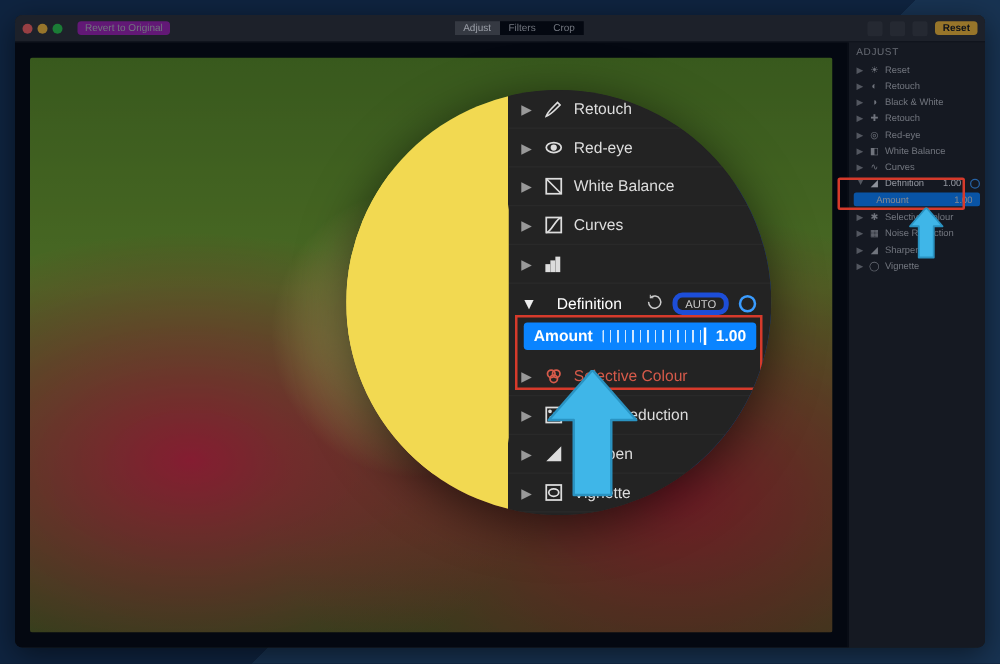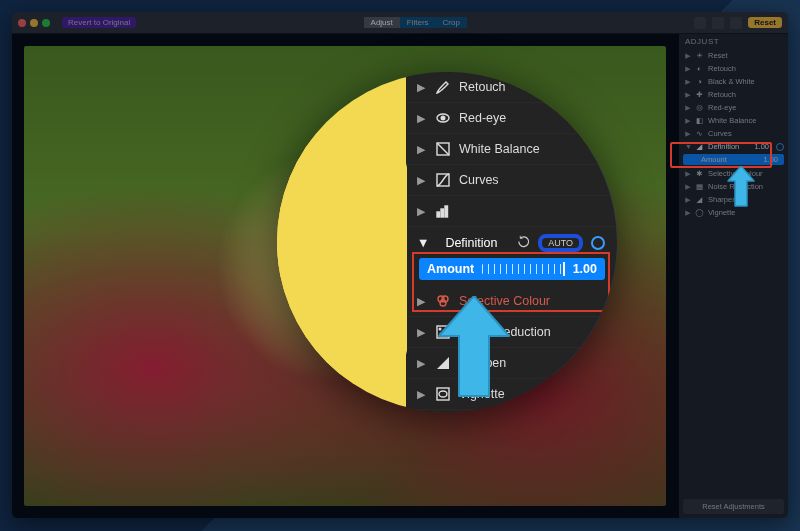--- a/index.html
+++ b/index.html
@@ -39,26 +39,26 @@
     border-bottom: 1px solid #111;
     font-size: 8px;
     color: #bbb;
   }
   .traffic { display: flex; gap: 4px; margin-right: 6px;}
   .dot { width: 8px; height: 8px; border-radius: 50%; background: #555; }
   .dot.r { background: #ff5f57; }
   .dot.y { background: #febc2e; }
   .dot.g { background: #28c840; }
   .tb-btn {
-    padding: 1px 6px; border-radius: 3px; background: #4c1d95;
+    padding: 1px 6px; border-radius: 3px; background: #a21caf;
     color: #bbb; font-size: 8px;
   }
   .tb-spacer { flex: 1; }
   .tb-mode { display:flex; gap:0; }
-  .tb-mode .seg { padding:1px 7px; background:#0c4a6e; font-size:8px;}
+  .tb-mode .seg { padding:1px 7px; background:#000000; font-size:8px;}
   .tb-mode .seg.active { background:#555; color:#fff;}
   .tb-right-chip { background:#fdbc2c; color:#111; padding:1px 6px; border-radius:3px; font-size:8px; font-weight:600;}
   .tb-mini { width:12px; height:12px; background:#3a3a3a; border-radius:2px; }
 
   .window-body { display:flex; height: calc(100% - 22px); }
 
   .canvas {
     flex: 1;
     position: relative;
     background: #000;
@@ -326,23 +326,20 @@
           <span class="disc">▶</span>
           <span class="ic">◢</span>
           <span>Sharpen</span>
         </div>
       <div class="insp-item">
           <span class="disc">▶</span>
           <span class="ic">◯</span>
           <span>Vignette</span>
         </div>
 
-      <div class="insp-foot">
-        <div class="reset">Reset Adjustments</div>
-      </div>
     </div>
   </div>
 
   <div class="lens">
     <div class="lens-bg"></div>
     <div class="lens-panel">
 
       <div class="lp-item">
         <span class="disc">▶</span>
         <span class="ic">

